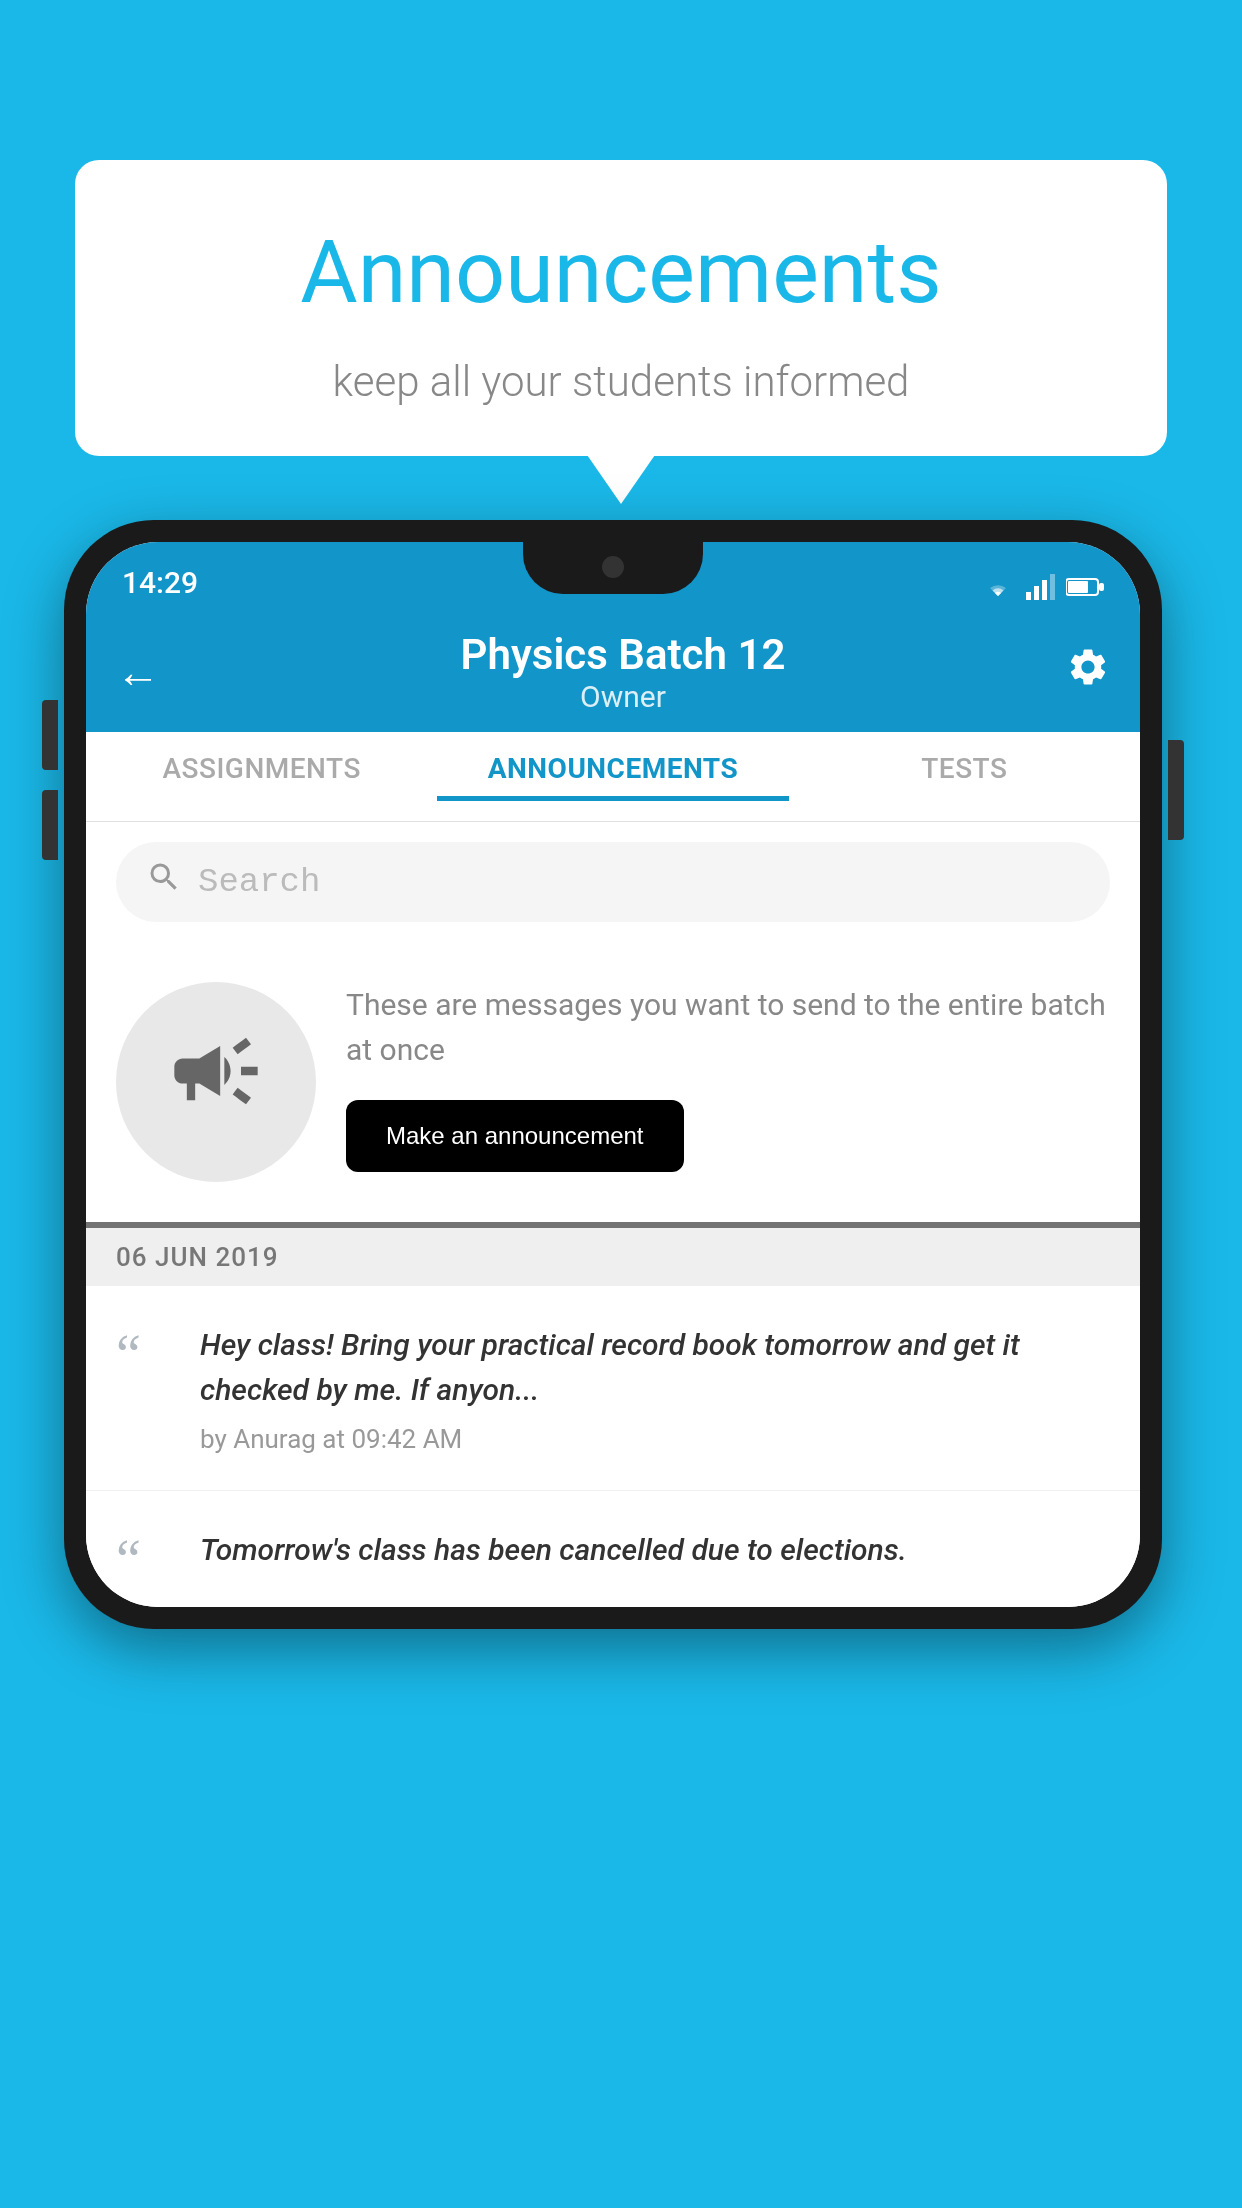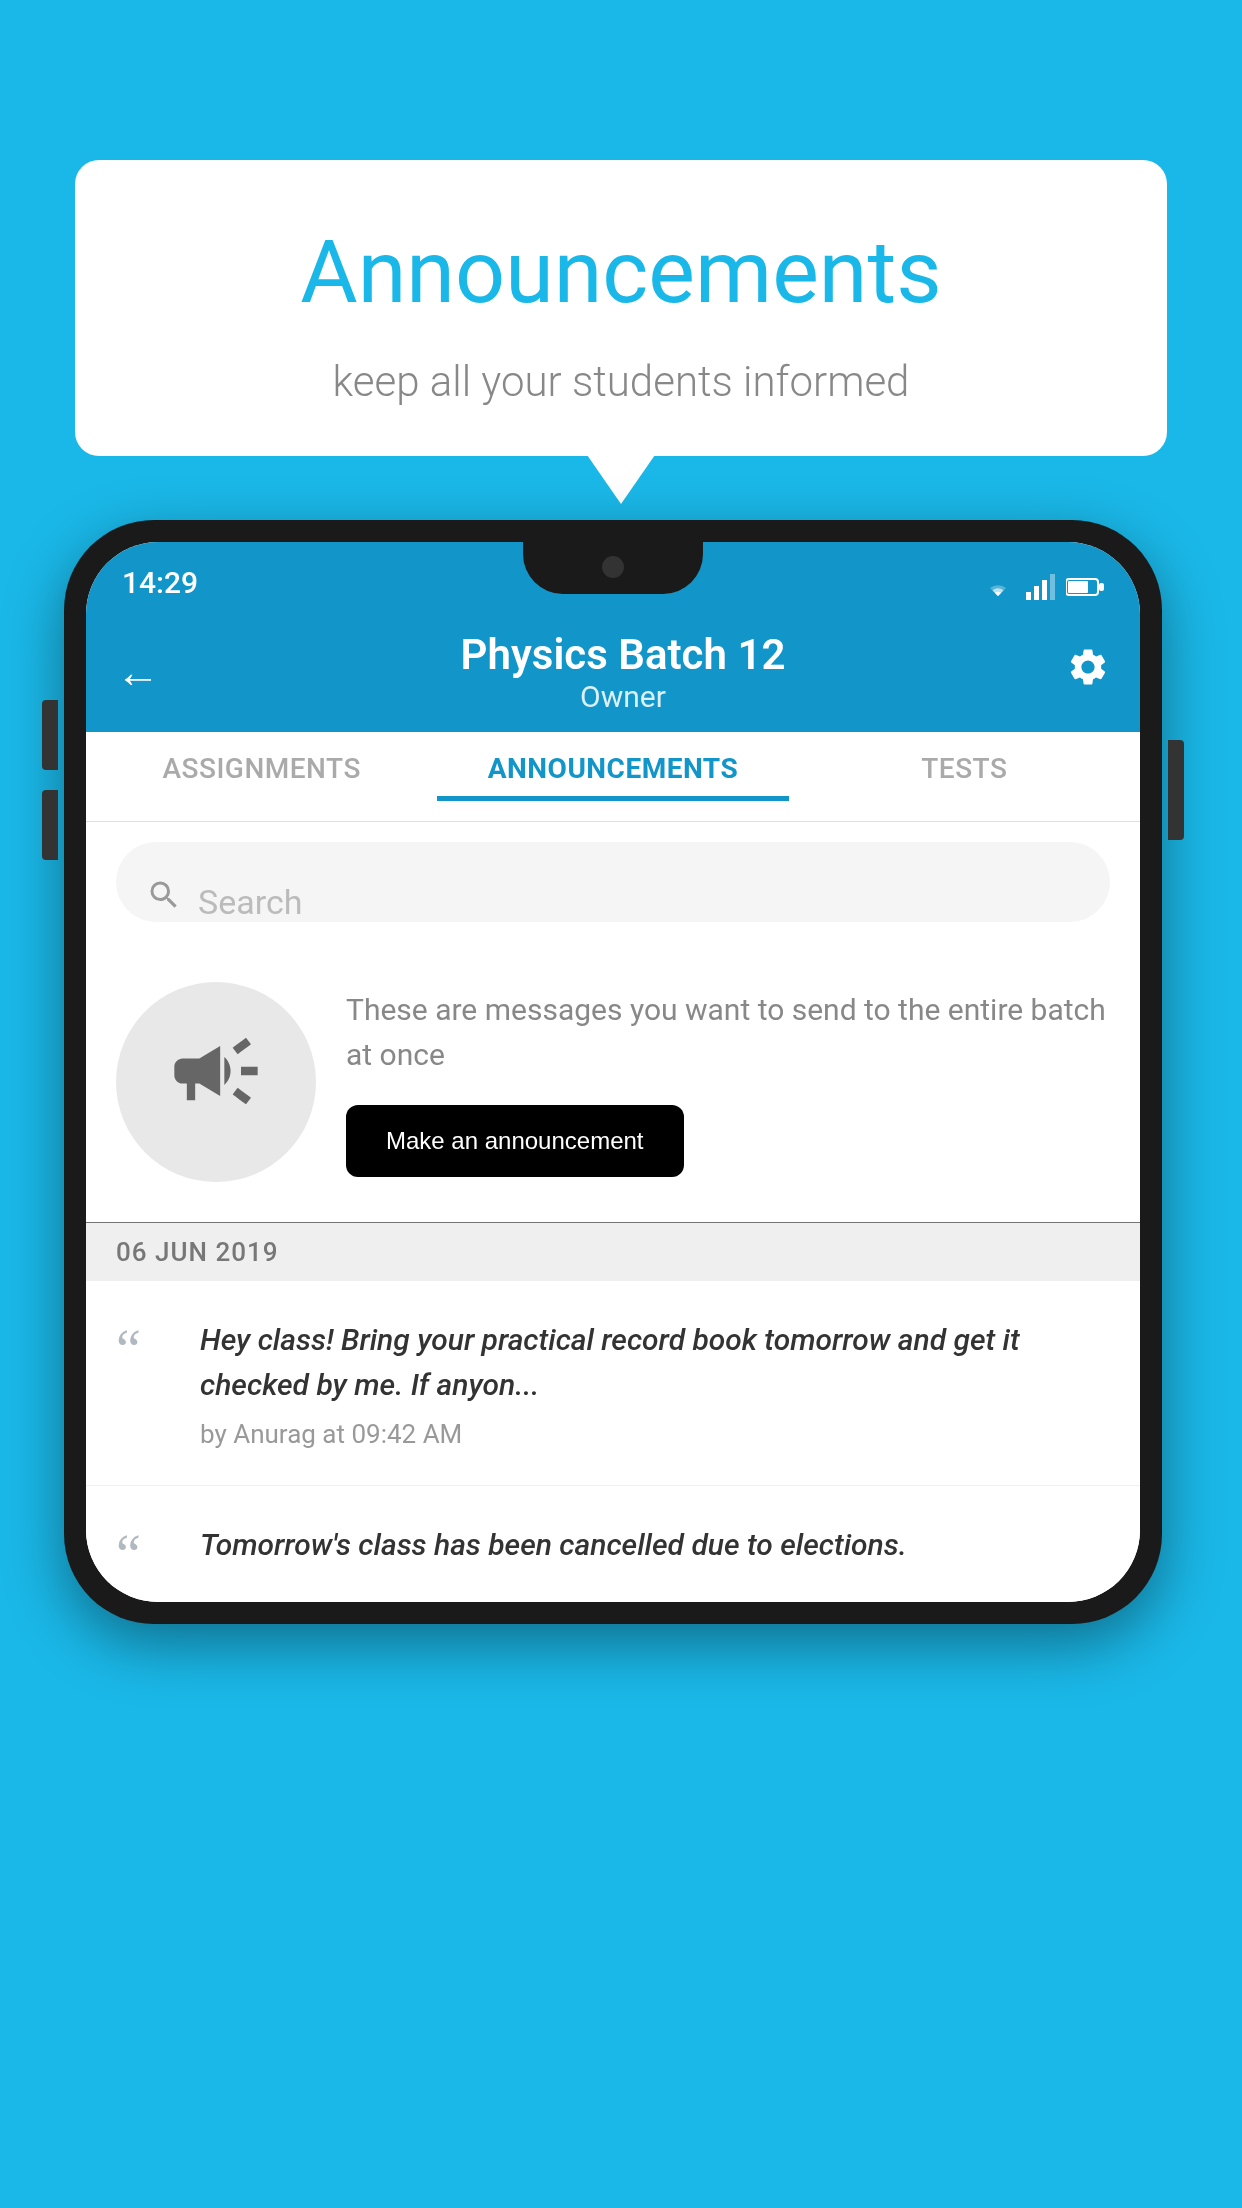--- a/index.html
+++ b/index.html
@@ -211,43 +211,44 @@
     .search-container {
       background: white;
       padding: 20px 30px;
     }
 
     .search-bar {
       background: #f5f5f5;
       border-radius: 50px;
       height: 80px;
       display: flex;
-      align-items: flex-end;
+      align-items: center;
       padding: 0 30px;
+      font-family: Liberation Mono, monospace;
     }
 
     .search-icon {
       color: #999;
       font-size: 36px;
       margin-right: 16px;
     }
 
     .search-text {
       color: #bbb;
       font-size: 34px;
     }
 
     
     .announcement-intro {
       background: white;
       display: flex;
-      align-items: center;
+      align-items: flex-start;
       padding: 40px 30px;
       gap: 30px;
-      border-bottom: 1px solid #737373;
+      border-bottom: 6px solid #737373;
     }
 
     .announce-icon-circle {
       width: 200px;
       height: 200px;
       border-radius: 50%;
       background: #e8e8e8;
       display: flex;
       align-items: center;
       justify-content: center;

